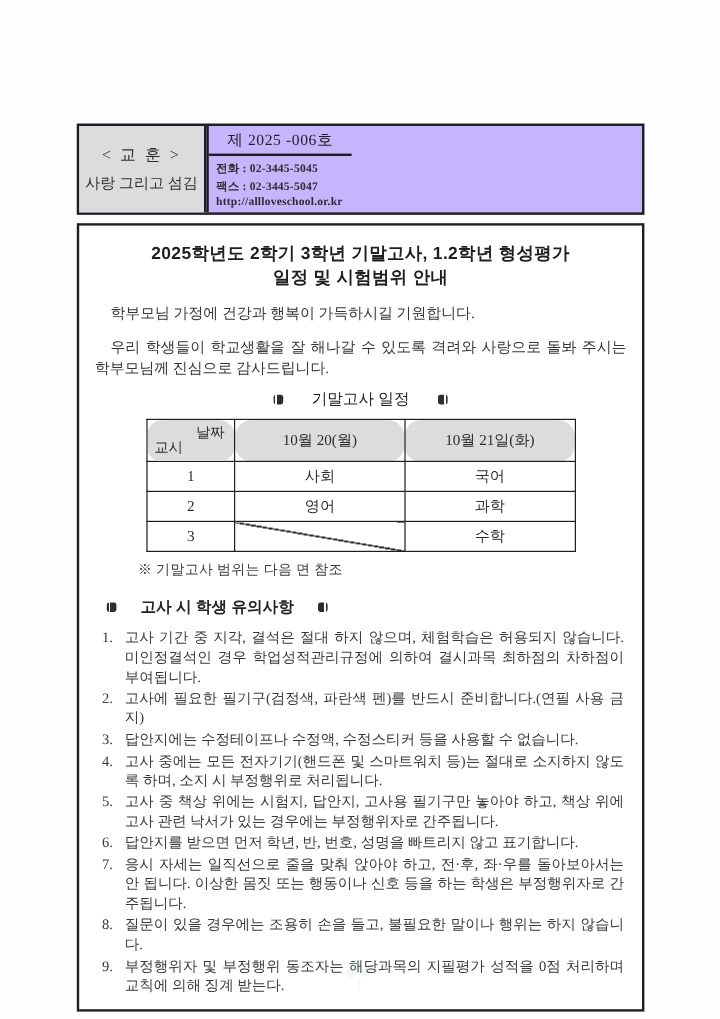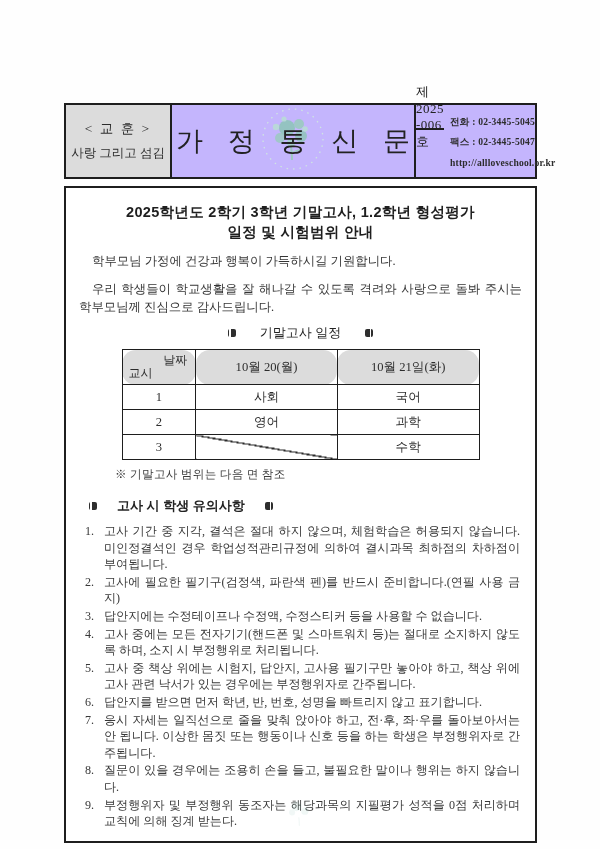--- a/index.html
+++ b/index.html
@@ -24,21 +24,21 @@
   .motto-line2 { font-size:12.5px; color:#2c2c2c; }
   .title-cell {
     flex:1; position:relative; display:flex; align-items:center; justify-content:center;
     overflow:hidden;
   }
   .masthead-text {
     position:relative; z-index:2; font-size:27px; color:#222;
     letter-spacing:7px; word-spacing:4px; white-space:nowrap; padding-left:7px;
   }
   .logo-wrap { position:absolute; z-index:1; left:50%; top:50%; transform:translate(-50%,-50%); }
-  .info-cell { width:121px; border-left:2px solid #1e1e1e; display:flex; flex-direction:row; }
+  .info-cell { width:121px; border-left:2px solid #1e1e1e; display:flex; flex-direction:column; }
   .doc-no {
     height:25px; border-bottom:2px solid #1e1e1e; display:flex;
     align-items:center; justify-content:center; font-size:13px; color:#222;
     letter-spacing:0.5px;
   }
   .contact { flex:1; padding:3px 5px 2px 6px; display:flex; flex-direction:column; justify-content:space-evenly; }
   .contact div { font-size:9.6px; font-weight:bold; color:#2d2d2d; letter-spacing:0.2px; white-space:nowrap; }
 
   
   .main-box {
@@ -100,38 +100,20 @@
 </style>
 </head>
 <body>
 
 <div class="page">
 
   <div class="masthead">
     <div class="motto-cell">
       <div class="motto-line1">&lt; 교  훈 &gt;</div>
       <div class="motto-line2">사랑 그리고 섬김</div>
-    </div>
-    <div class="title-cell">
-      <span class="logo-wrap">
-        <svg width="72" height="66" viewBox="0 0 72 66">
-          <circle cx="36" cy="33" r="30" fill="none" stroke="#cfe6e1" stroke-width="1.3" stroke-dasharray="1.5,5"></circle>
-          <circle cx="30" cy="22" r="8" fill="#8fc4ba" opacity="0.9"></circle>
-          <circle cx="42" cy="18" r="5" fill="#9bcac0" opacity="0.9"></circle>
-          <circle cx="23" cy="32" r="5" fill="#9bcac0" opacity="0.85"></circle>
-          <circle cx="44" cy="30" r="6" fill="#8fc4ba" opacity="0.85"></circle>
-          <circle cx="34" cy="37" r="4" fill="#a5d1c8" opacity="0.9"></circle>
-          <circle cx="19" cy="21" r="3.2" fill="#b9dcd6" opacity="0.9"></circle>
-          <circle cx="48" cy="23" r="2.8" fill="#b9dcd6" opacity="0.9"></circle>
-          <circle cx="27" cy="13" r="2.6" fill="#b9dcd6" opacity="0.9"></circle>
-          <path d="M34 40 Q35 47 35 54" stroke="#9ccac1" stroke-width="2" fill="none"></path>
-          <path d="M35 47 Q40 44 43 44" stroke="#9ccac1" stroke-width="1.6" fill="none"></path>
-        </svg>
-      </span>
-      <span class="masthead-text">가 정 통 신 문</span>
     </div>
     <div class="info-cell">
       <div class="doc-no">제 2025 -006호</div>
       <div class="contact">
         <div>전화 : 02-3445-5045</div>
         <div>팩스 : 02-3445-5047</div>
         <div>http://allloveschool.or.kr</div>
       </div>
     </div>
   </div>

